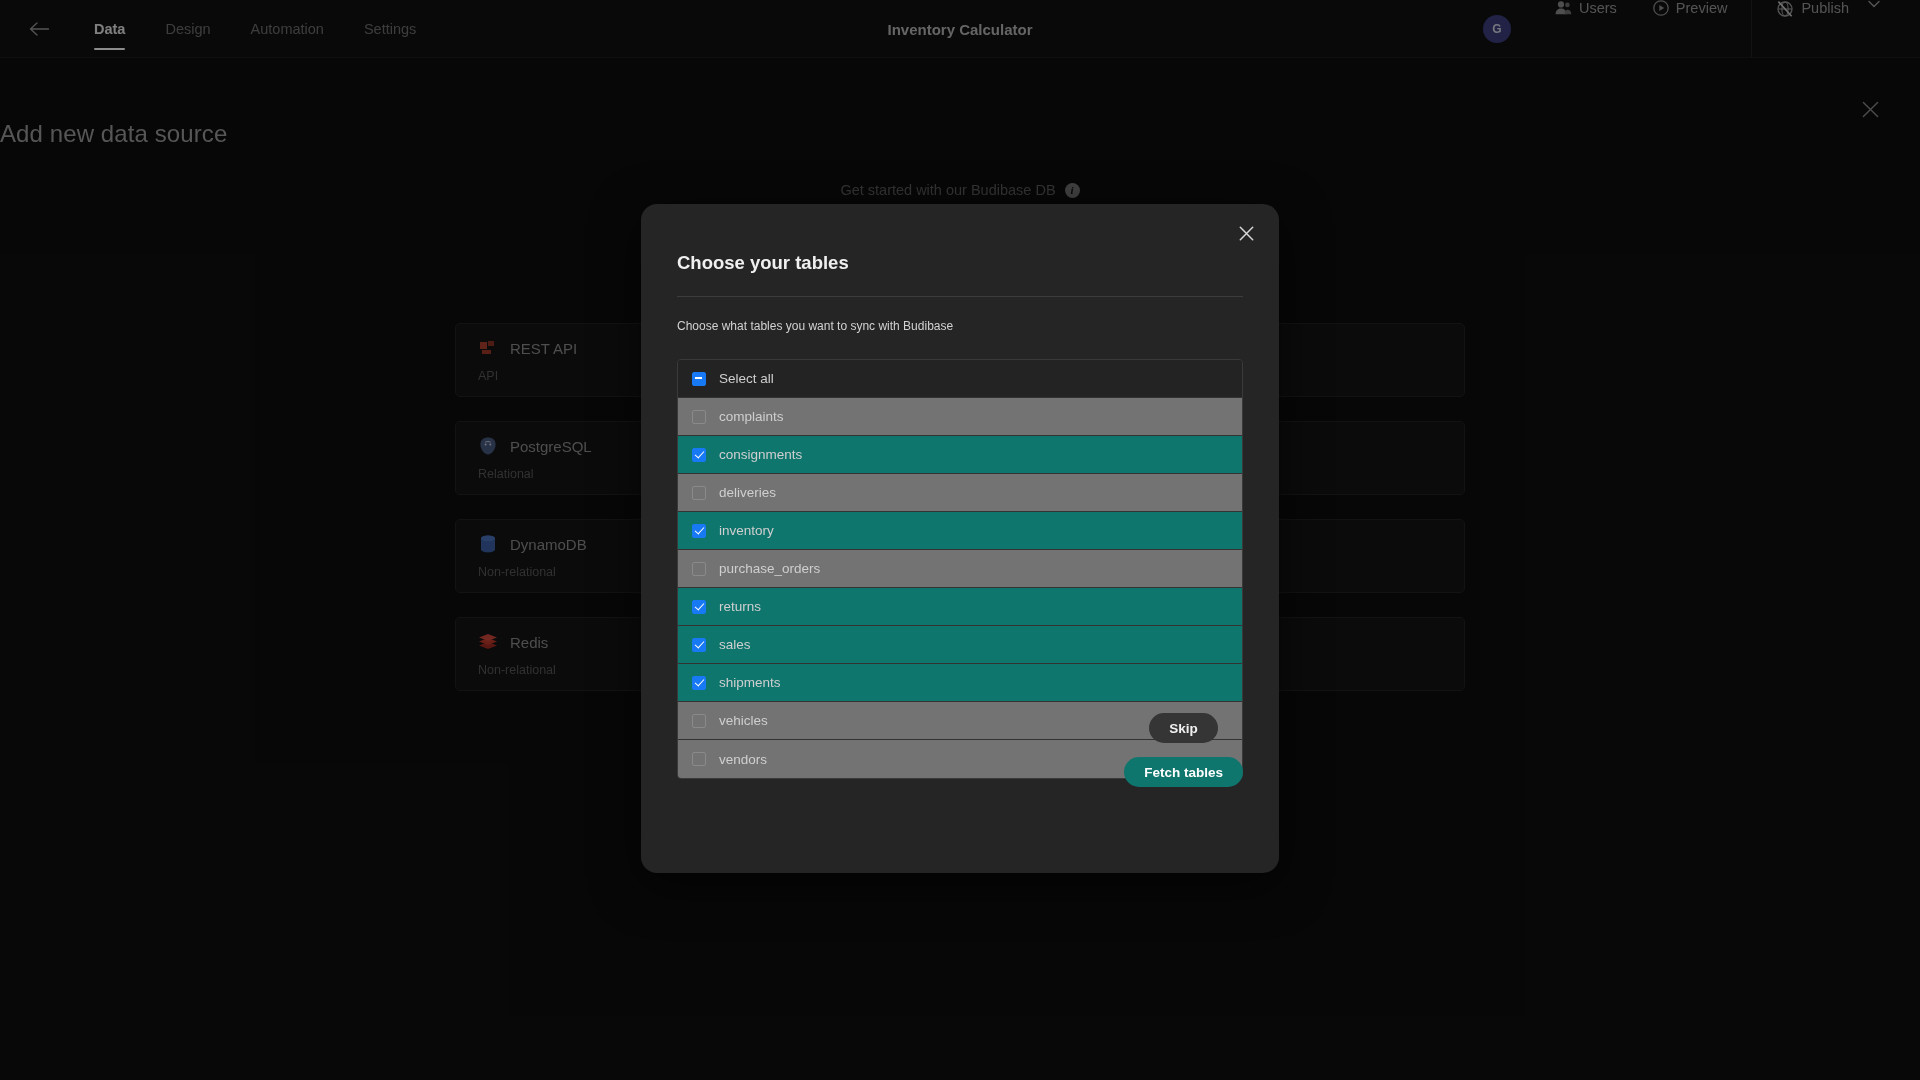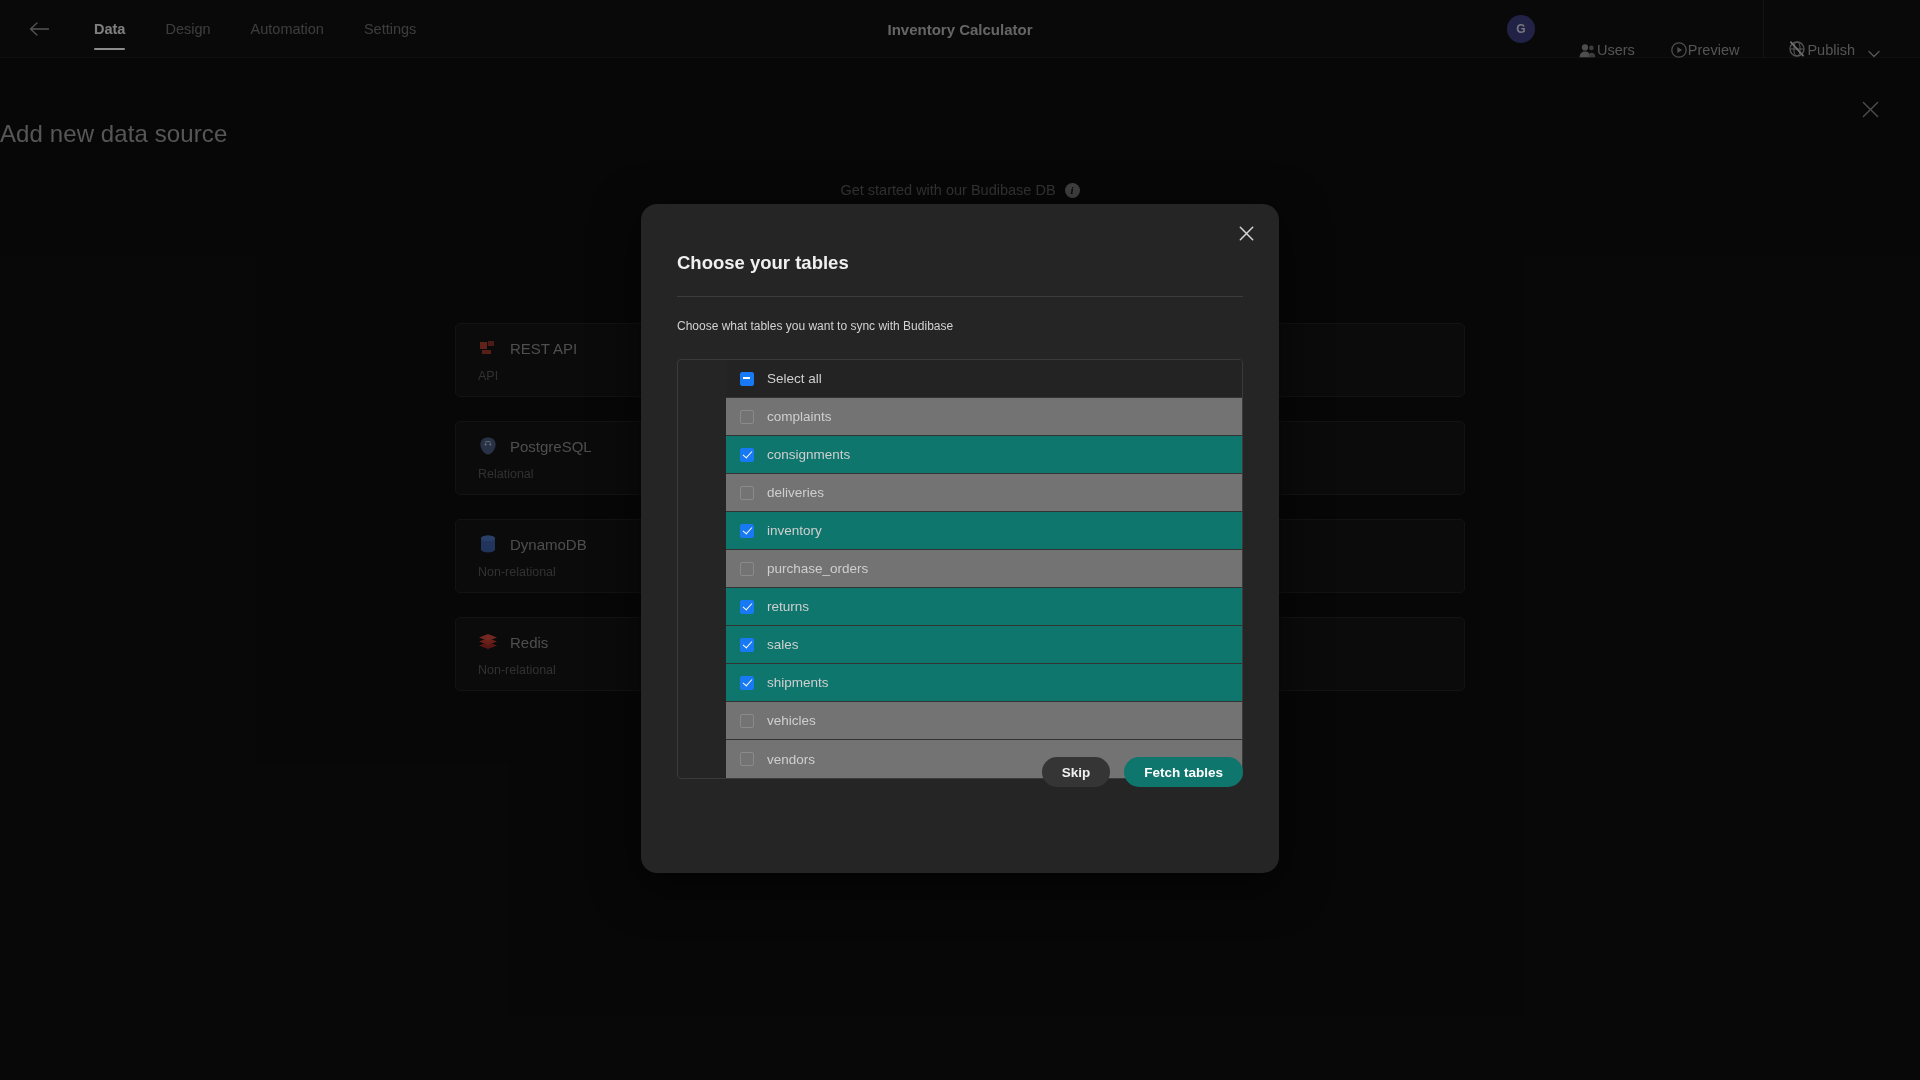--- a/index.html
+++ b/index.html
@@ -50,21 +50,21 @@
     display: flex; align-items: center; padding-right: 22px;
   }
   .avatar {
     width: 28px; height: 28px; border-radius: 50%;
     background: #3c3f80;
     display: flex; align-items: center; justify-content: center;
     font-size: 12px; color: #d9d9e8; font-weight: bold;
     margin-right: 26px; cursor: pointer;
   }
   .tb-item {
-    display: flex; align-items: flex-end; gap: 1px;
+    display: flex; align-items: flex-start; gap: 7px;
     font-size: 14.5px; color: #9a9a9a; cursor: pointer;
     padding: 0 18px; height: 58px;
   }
   .tb-sep {
     width: 1px; height: 58px; background: #232323; margin: 0 6px;
   }
   .tb-item svg { display: block; }
   .chev { margin-left: 12px; }
 
   
@@ -133,21 +133,20 @@
     margin-top: 22px;
   }
   #modal-rule { height: 1px; background: #3d3d3d; margin-top: 22px; }
   #modal-desc { margin-top: 22px; font-size: 12px; color: #d2d2d2; }
 
   #table-list {
     margin-top: 26px;
     border: 1px solid #3a3a3a;
     border-radius: 4px;
     overflow: hidden;
-    padding-left: 48px;
   }
   .tl-row {
     height: 38px;
     display: flex; align-items: center;
     padding: 0 14px;
     border-bottom: 1px solid #333333;
     background: #737373;
     cursor: pointer;
   }
   .tl-row:last-child { border-bottom: none; }
@@ -170,21 +169,21 @@
     transform: rotate(42deg);
   }
   .cb.indet { background: #1779f3; border-color: #1779f3; }
   .cb.indet::after {
     content: ""; position: absolute;
     left: 2px; top: 4.6px; width: 7px; height: 2px; background: #fff;
   }
 
   #modal-actions {
     position: absolute; right: 36px; bottom: 86px;
-    display: flex; align-items: center; gap: 14px;
+    display: flex; align-items: center; gap: 14px; flex-direction: column;
   }
   .btn {
     height: 30px; border-radius: 16px;
     padding: 0 20px;
     font-size: 13.5px; font-weight: bold;
     display: flex; align-items: center; justify-content: center;
     cursor: pointer; border: none;
     font-family: "Liberation Sans", sans-serif;
   }
   .btn-secondary { background: #353535; color: #f0f0f0; }

